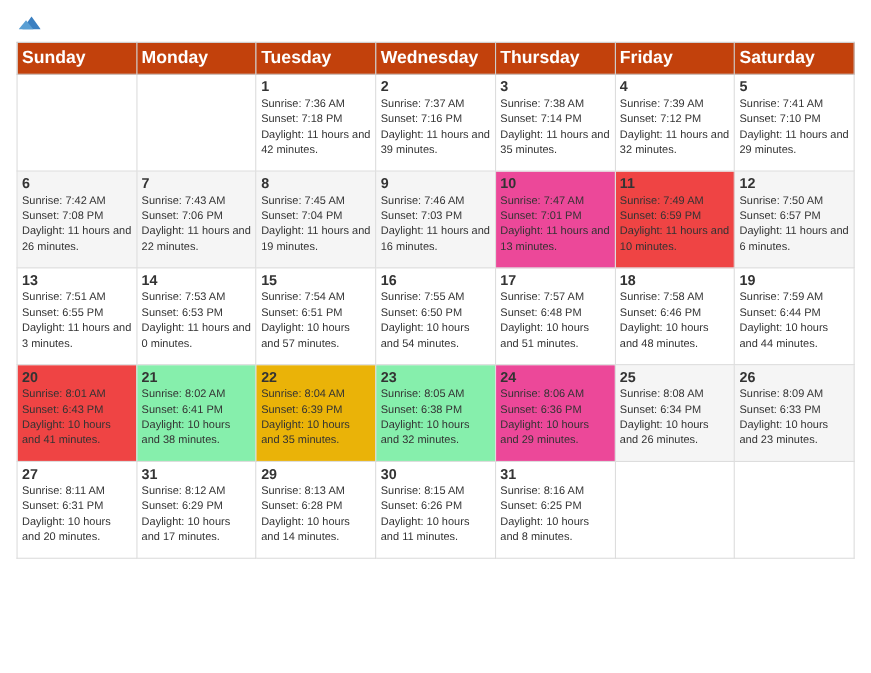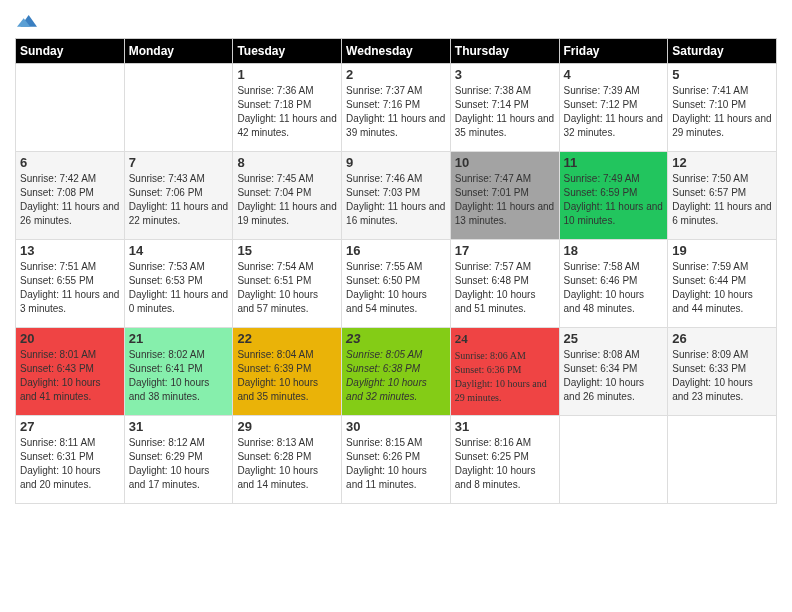--- a/index.html
+++ b/index.html
@@ -55,23 +55,23 @@
     .location-subtitle {
       font-size: 14px;
       color: #555;
     }
     .calendar {
       width: 100%;
       border-collapse: collapse;
       table-layout: fixed;
     }
     .calendar th {
-      background-color: #000000;
+      background-color: #c2410c;
       color: #fff;
-      font-size: 12px;
+      font-size: 16px;
       padding: 5px 4px;
       text-align: left;
       border: 1px solid #ccc;
     }
     .calendar td {
       vertical-align: top;
       border: 1px solid #ddd;
       padding: 3px 4px;
       height: 88px;
       background: #fff;
@@ -164,25 +164,25 @@
             <div class="day-info">Sunrise: 7:43 AM<br>Sunset: 7:06 PM<br>Daylight: 11 hours and 22 minutes.</div>
           </td>
           <td style="background-color: rgb(245, 245, 245);">
             <span class="day-number">8</span>
             <div class="day-info">Sunrise: 7:45 AM<br>Sunset: 7:04 PM<br>Daylight: 11 hours and 19 minutes.</div>
           </td>
           <td style="background-color: rgb(245, 245, 245);">
             <span class="day-number">9</span>
             <div class="day-info">Sunrise: 7:46 AM<br>Sunset: 7:03 PM<br>Daylight: 11 hours and 16 minutes.</div>
           </td>
-          <td style="background-color: #a3a3a3;">
+          <td style="background-color: #ec4899;">
             <span class="day-number">10</span>
             <div class="day-info">Sunrise: 7:47 AM<br>Sunset: 7:01 PM<br>Daylight: 11 hours and 13 minutes.</div>
           </td>
-          <td style="background-color: #22c55e;">
+          <td style="background-color: #ef4444;">
             <span class="day-number">11</span>
             <div class="day-info">Sunrise: 7:49 AM<br>Sunset: 6:59 PM<br>Daylight: 11 hours and 10 minutes.</div>
           </td>
           <td style="background-color: rgb(245, 245, 245);">
             <span class="day-number">12</span>
             <div class="day-info">Sunrise: 7:50 AM<br>Sunset: 6:57 PM<br>Daylight: 11 hours and 6 minutes.</div>
           </td>
         </tr>
         <tr>
           <td>
@@ -220,25 +220,25 @@
             <div class="day-info">Sunrise: 8:01 AM<br>Sunset: 6:43 PM<br>Daylight: 10 hours and 41 minutes.</div>
           </td>
           <td style="background-color: #86efac;">
             <span class="day-number">21</span>
             <div class="day-info">Sunrise: 8:02 AM<br>Sunset: 6:41 PM<br>Daylight: 10 hours and 38 minutes.</div>
           </td>
           <td style="background-color: #eab308;">
             <span class="day-number">22</span>
             <div class="day-info">Sunrise: 8:04 AM<br>Sunset: 6:39 PM<br>Daylight: 10 hours and 35 minutes.</div>
           </td>
-          <td style="background-color: #84cc16; font-style: italic;">
+          <td style="background-color: #86efac;">
             <span class="day-number">23</span>
             <div class="day-info">Sunrise: 8:05 AM<br>Sunset: 6:38 PM<br>Daylight: 10 hours and 32 minutes.</div>
           </td>
-          <td style="background-color: #ef4444; font-family: Liberation Serif, serif;">
+          <td style="background-color: #ec4899;">
             <span class="day-number">24</span>
             <div class="day-info">Sunrise: 8:06 AM<br>Sunset: 6:36 PM<br>Daylight: 10 hours and 29 minutes.</div>
           </td>
           <td style="background-color: rgb(245, 245, 245); margin-top: 46px;">
             <span class="day-number">25</span>
             <div class="day-info">Sunrise: 8:08 AM<br>Sunset: 6:34 PM<br>Daylight: 10 hours and 26 minutes.</div>
           </td>
           <td style="background-color: rgb(245, 245, 245);">
             <span class="day-number">26</span>
             <div class="day-info">Sunrise: 8:09 AM<br>Sunset: 6:33 PM<br>Daylight: 10 hours and 23 minutes.</div>

